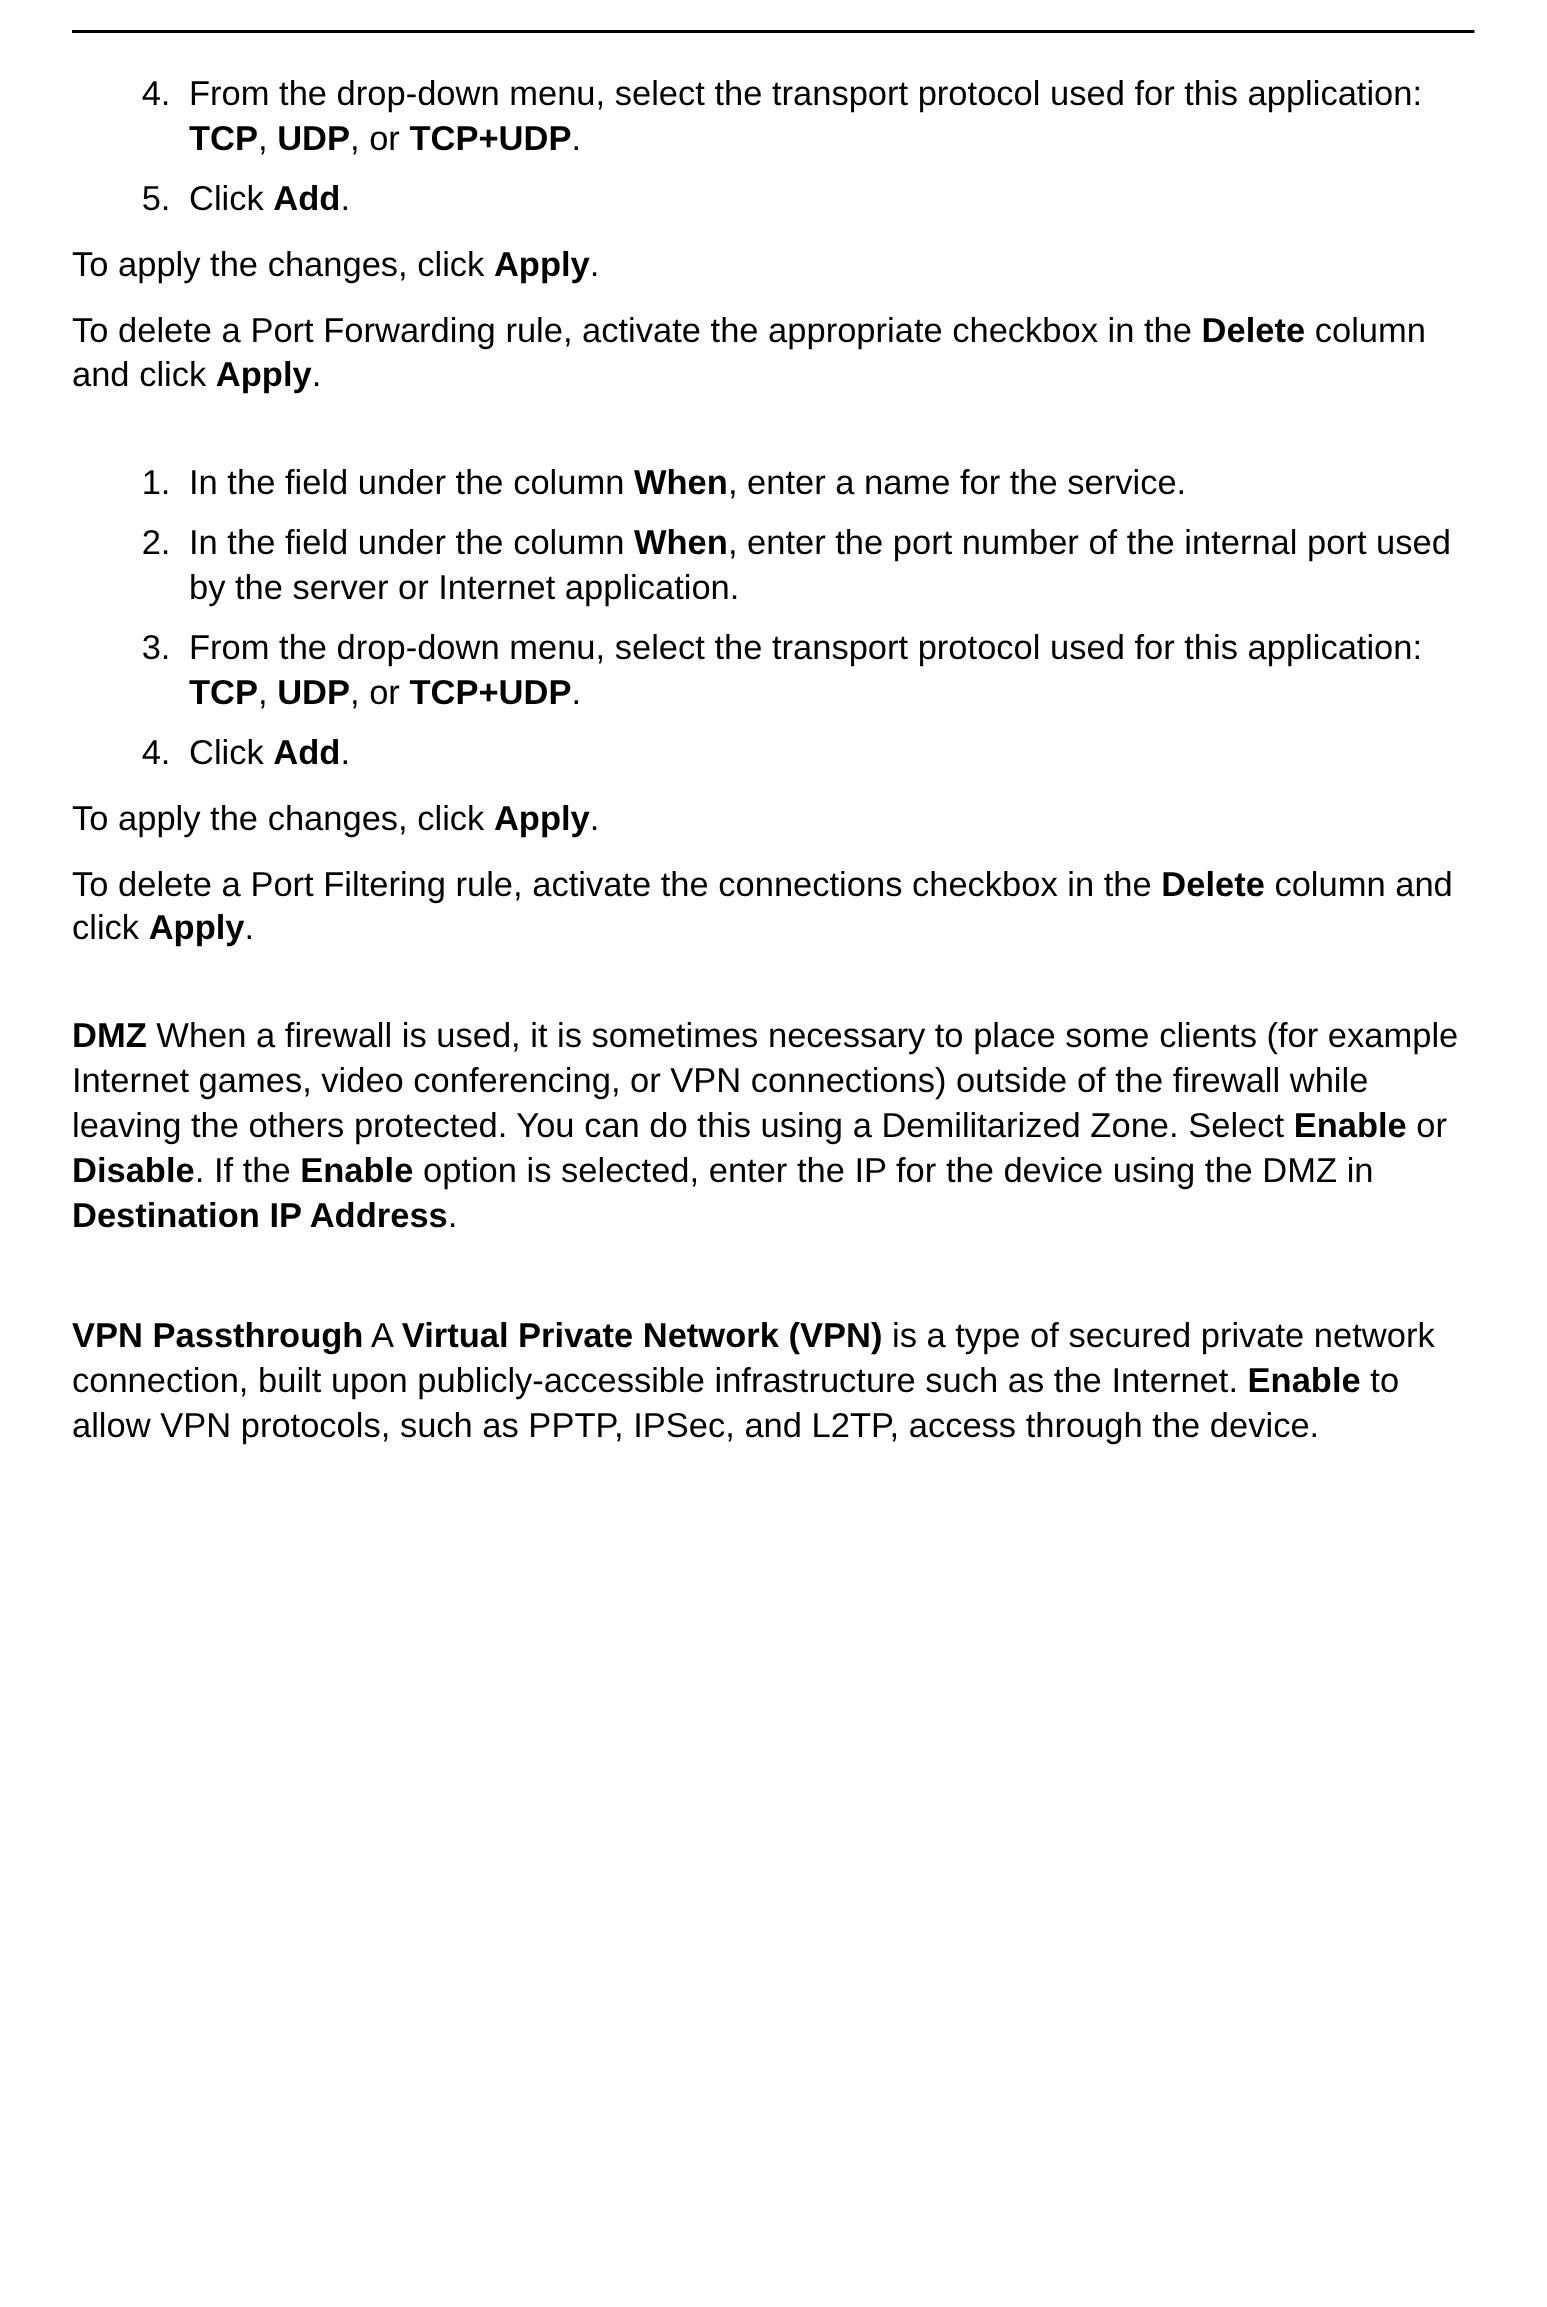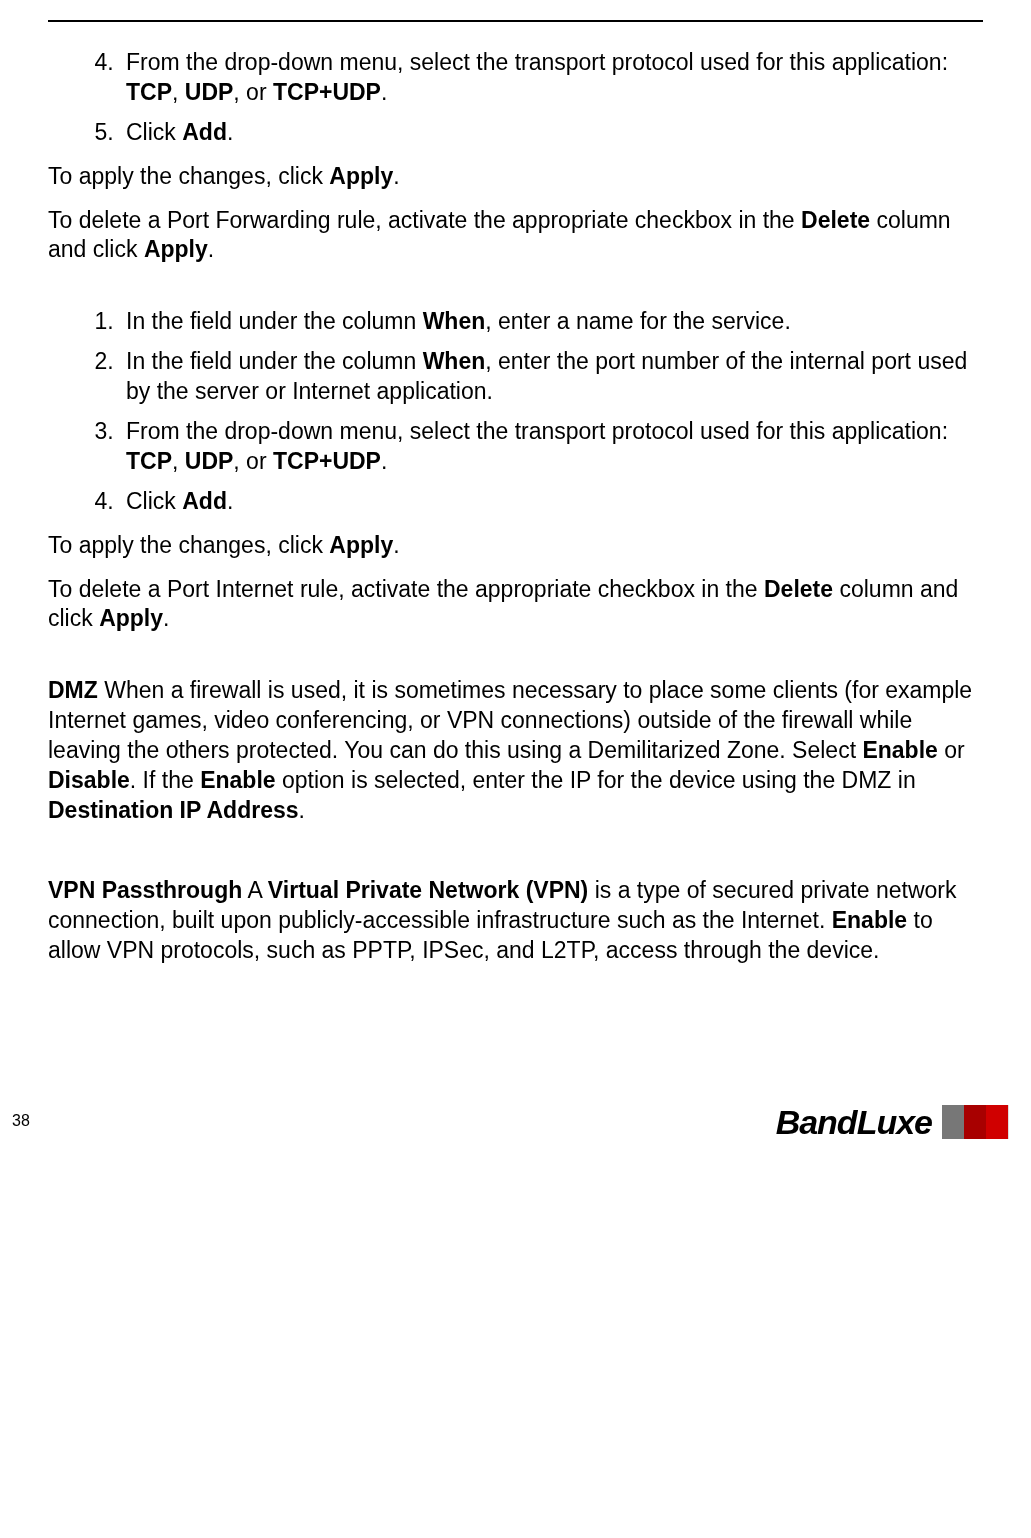--- a/index.html
+++ b/index.html
@@ -122,43 +122,31 @@
     <li>
       <span>Click </span><span class="bold">Add</span><span>.</span>
     </li>
   </ol>
 
   <p class="para">
     <span>To apply the changes, click </span><span class="bold">Apply</span><span>.</span>
   </p>
 
   <p class="para">
-    <span>To delete a Port Internet rule, activate the appropriate checkbox in the </span><span class="bold">Delete</span><span> column and click </span><span class="bold">Apply</span><span>.</span>
+    <span>To delete a Port Filtering rule, activate the connections checkbox in the </span><span class="bold">Delete</span><span> column and click </span><span class="bold">Apply</span><span>.</span>
   </p>
 
   <div class="section-gap"></div>
 
   <p class="para">
     <span class="bold">DMZ</span><span> When a firewall is used, it is sometimes necessary to place some clients (for example Internet games, video conferencing, or VPN connections) outside of the firewall while leaving the others protected. You can do this using a Demilitarized Zone. Select </span><span class="bold">Enable</span><span> or </span><span class="bold">Disable</span><span>. If the </span><span class="bold">Enable</span><span> option is selected, enter the IP for the device using the DMZ in </span><span class="bold">Destination IP Address</span><span>.</span>
   </p>
 
   <div class="section-gap" style="height:18px"></div>
 
 
   <div class="section-gap" style="height:18px"></div>
 
   <p class="para">
     <span class="bold">VPN Passthrough</span><span> A </span><span class="bold">Virtual Private Network (VPN)</span><span> is a type of secured private network connection, built upon publicly-accessible infrastructure such as the Internet. </span><span class="bold">Enable</span><span> to allow VPN protocols, such as PPTP, IPSec, and L2TP, access through the device.</span>
   </p>
 
-  <div class="footer">
-    <span class="pagenum">38</span>
-    <div class="brand">
-      <span class="brand-text">BandLuxe</span>
-      <span class="brand-bars">
-        <span class="bar bar1"></span>
-          <span class="bar bar2"></span>
-          <span class="bar bar3"></span>
-          <span class="bar bar4"></span>
-      </span>
-    </div>
-  </div>
 </div>
 
 </body></html>

